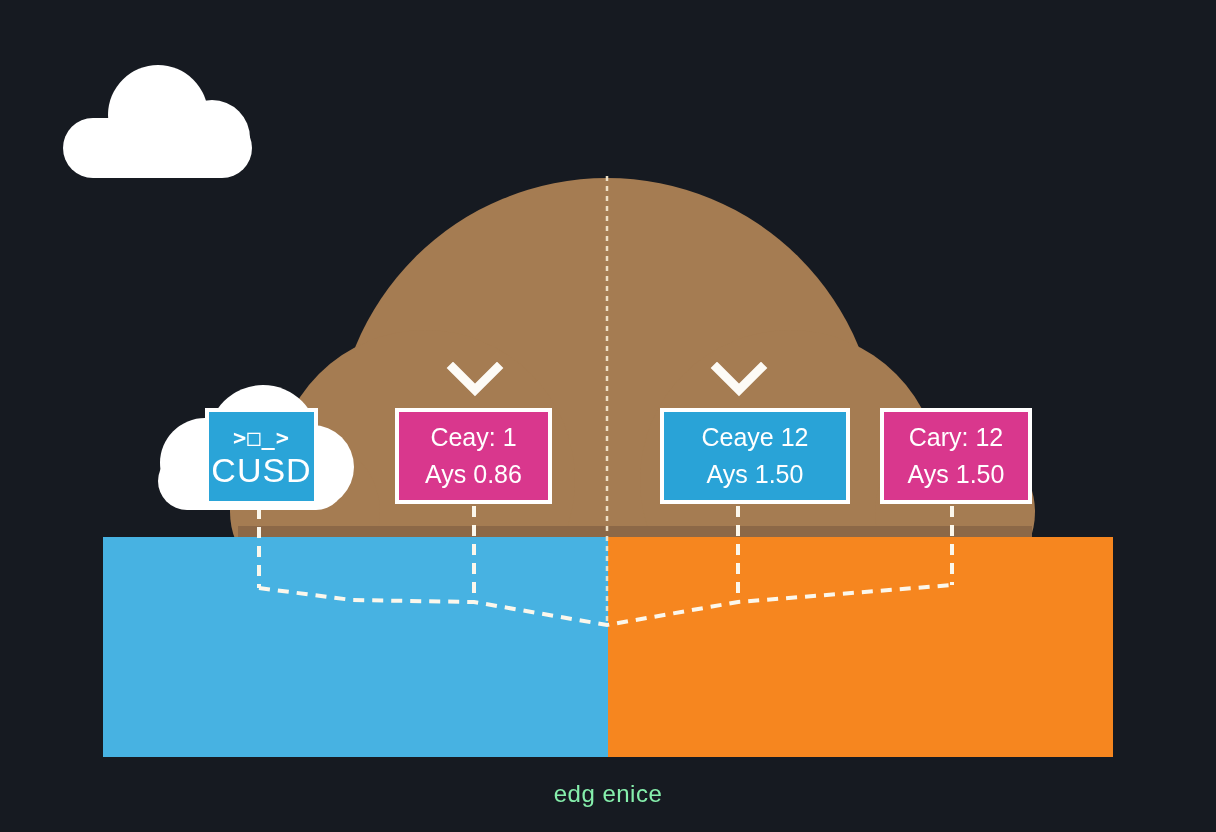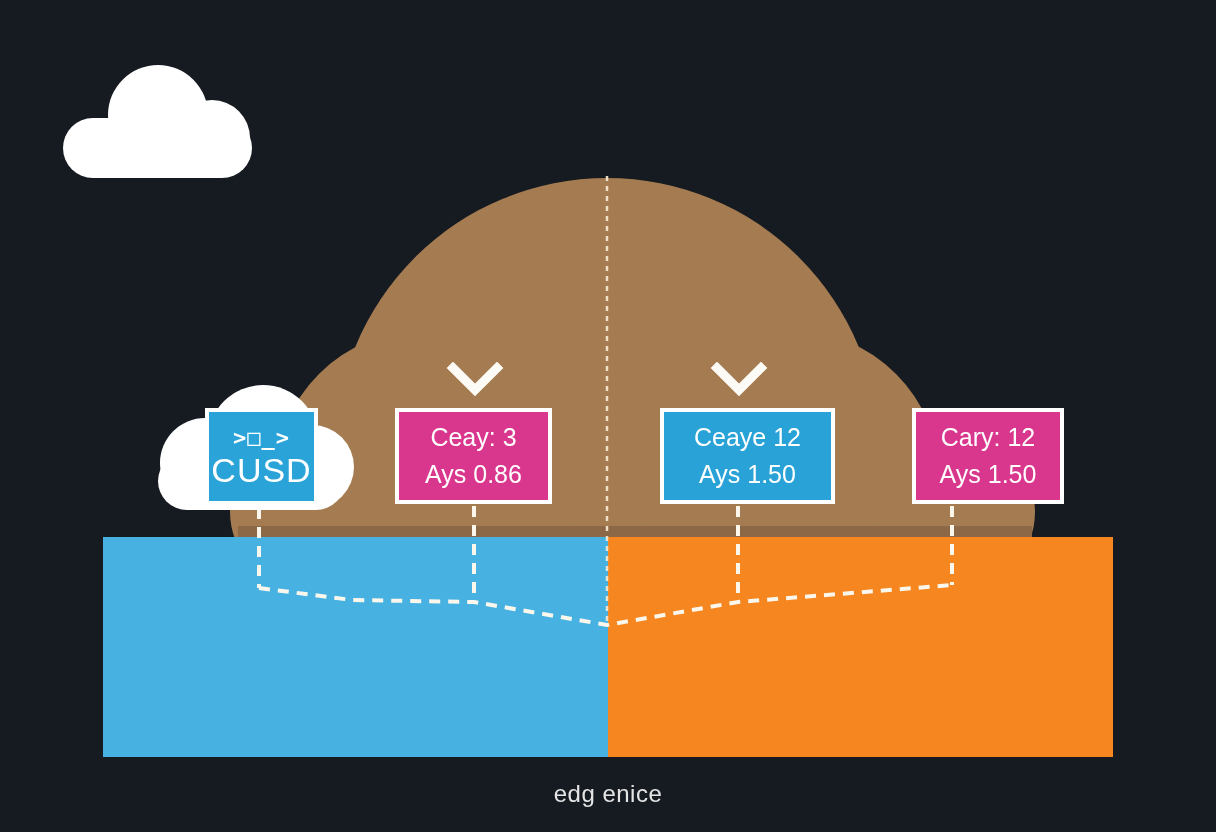--- a/index.html
+++ b/index.html
@@ -48,28 +48,28 @@
   
   .metric-box{
     position:absolute;top:408px;height:96px;box-sizing:border-box;
     border:4px solid #ffffff;color:#ffffff;
     display:flex;flex-direction:column;align-items:center;justify-content:center;
     gap:12px;font-size:25px;line-height:1;
   }
   .metric-pink{background:#d9378d;}
   .metric-blue{background:#29a3d7;}
   .mb1{left:395px;width:157px;}
-  .mb2{left:660px;width:175px;}
-  .mb3{left:880px;width:152px;margin-left:32px;}
+  .mb2{left:660px;width:190px;}
+  .mb3{left:880px;width:152px;}
 
   .chevron{position:absolute;pointer-events:none;}
 
   .caption{
     position:absolute;left:0;top:780px;width:1216px;text-align:center;
-    color:#e5e5e5;font-size:24px;letter-spacing:0.5px;
+    color:#86efac;font-size:24px;letter-spacing:0.5px;
   }
 </style>
 </head>
 <body>
 
 <div id="canvas">
 
   <div>
     <div class="circle brown" style="left:335px;top:178px;width:544px;height:544px;"></div>
     <div class="circle brown" style="left:275px;top:330px;width:300px;height:300px;"></div>
@@ -110,21 +110,21 @@
   </div>
 
   <svg class="chevron" style="left:446px;top:362px;" width="58" height="36" viewBox="0 0 58 36">
     <polyline points="7,6 29,28 51,6" fill="none" stroke="#fdfbf6" stroke-width="9" stroke-linecap="square" stroke-linejoin="miter"></polyline>
   </svg>
   <svg class="chevron" style="left:710px;top:362px;" width="58" height="36" viewBox="0 0 58 36">
     <polyline points="7,6 29,28 51,6" fill="none" stroke="#fdfbf6" stroke-width="9" stroke-linecap="square" stroke-linejoin="miter"></polyline>
   </svg>
 
   <div class="metric-box metric-pink mb1">
-    <div>Ceay: 3</div>
+    <div>Ceay: 1</div>
     <div>Ays 0.86</div>
   </div>
   <div class="metric-box metric-blue mb2">
     <div>Ceaye 12</div>
     <div>Ays 1.50</div>
   </div>
   <div class="metric-box metric-pink mb3">
     <div>Cary: 12</div>
     <div>Ays 1.50</div>
   </div>

